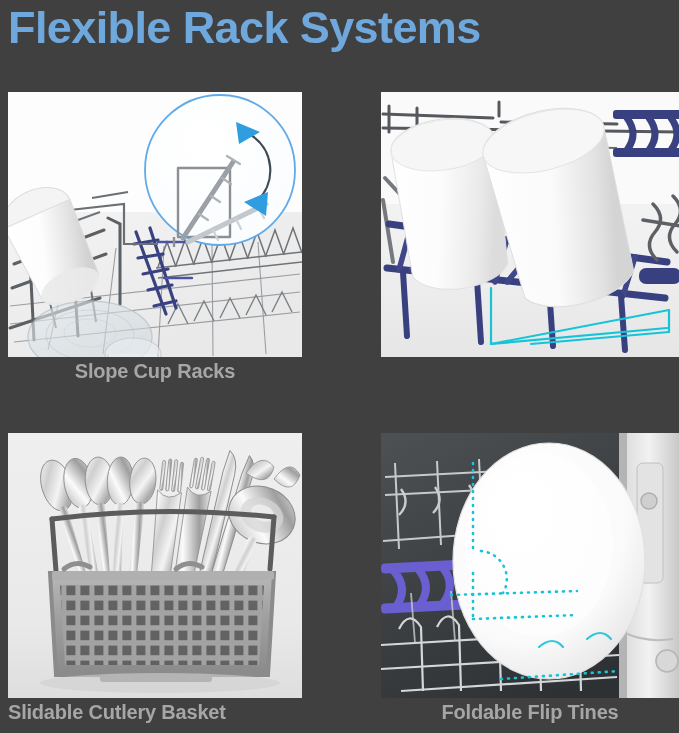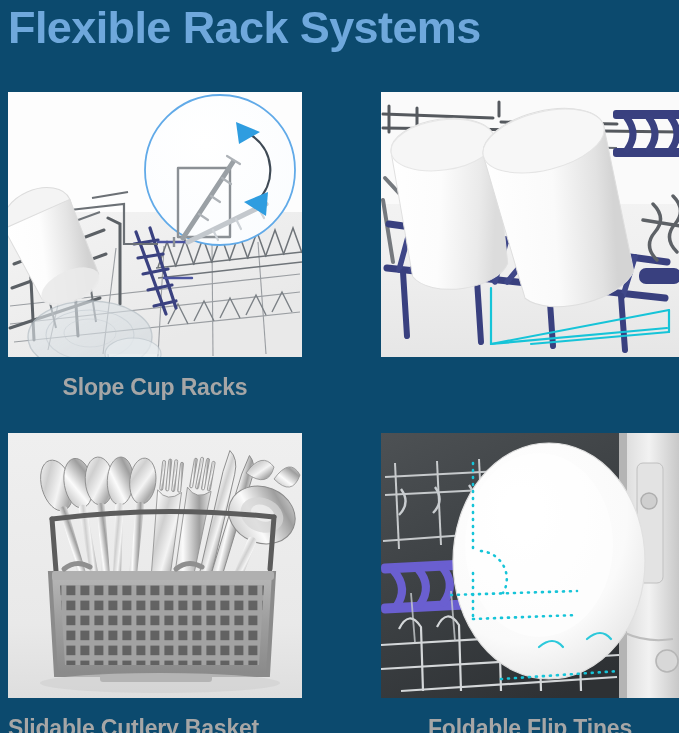--- a/index.html
+++ b/index.html
@@ -11,21 +11,21 @@
     width: 679px;
     height: 733px;
     font-family: "Liberation Sans", sans-serif;
     overflow: hidden;
     position: relative;
   }
   .page {
     position: relative;
     width: 679px;
     height: 733px;
-    background: #0c4a6e;
+    background: #404040;
   }
 
   
   .title {
     position: absolute;
     left: 8px;
     top: 2px;
     width: 663px;
     height: 52px;
     font-size: 45px;
@@ -58,22 +58,22 @@
   .photo {
     position: relative;
     width: 100%;
     height: 265px;
     overflow: hidden;
     background: #f2f2f2;
   }
   .photo svg { display: block; width: 100%; height: 100%; }
 
   .caption {
-    margin-top: 16px;
-    font-size: 23px;
+    margin-top: 0;
+    font-size: 20px;
     font-weight: bold;
     color: #a6a6a6;
     letter-spacing: -0.2px;
     line-height: 28px;
     white-space: nowrap;
     font-family: "Liberation Sans", sans-serif;
   }
   .caption.center { text-align: center; }
   .caption.left   { text-align: left; }
 </style>

